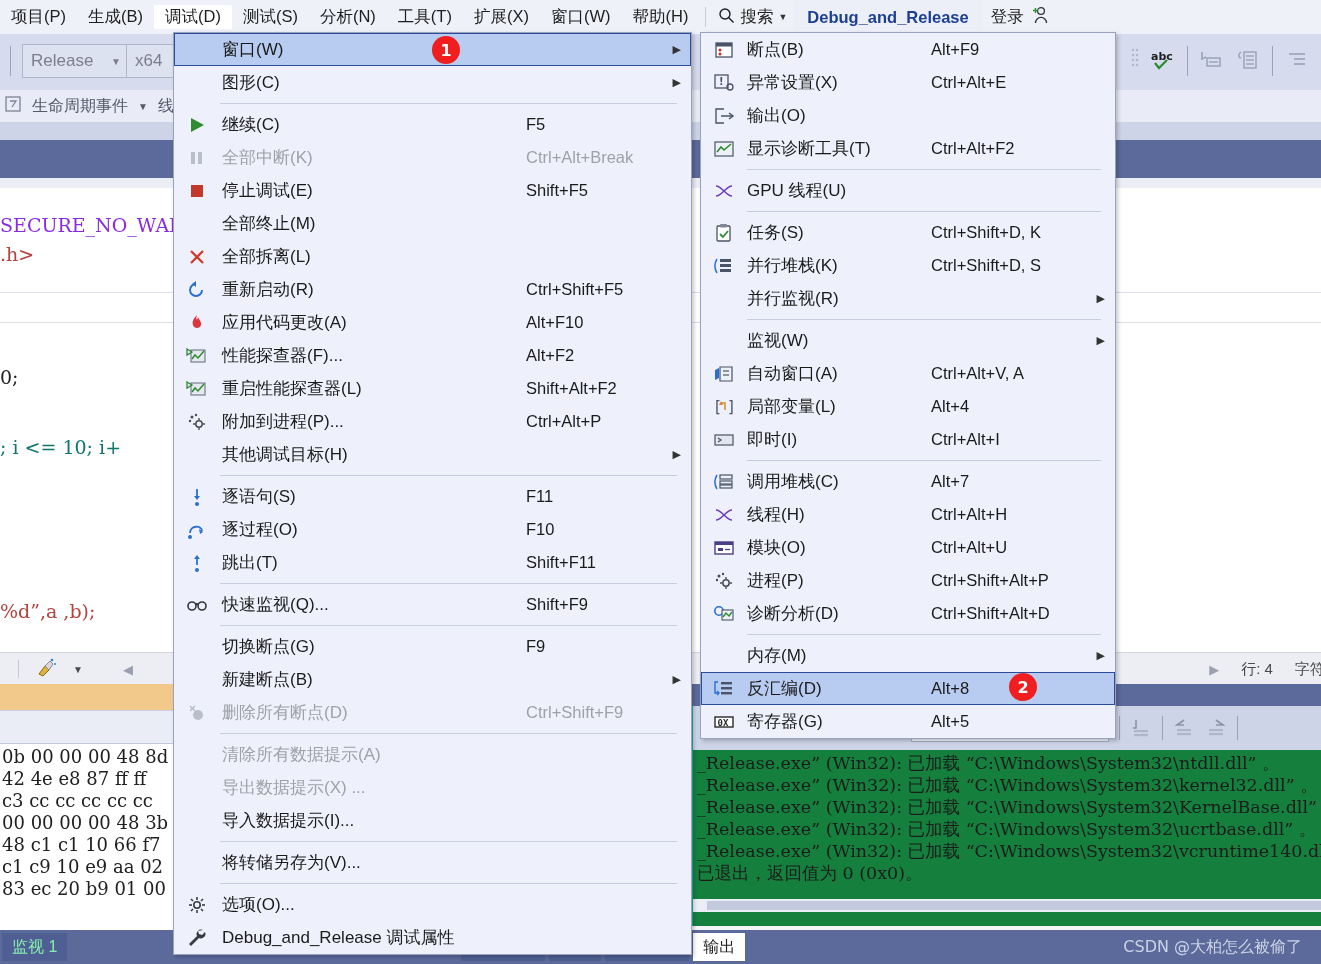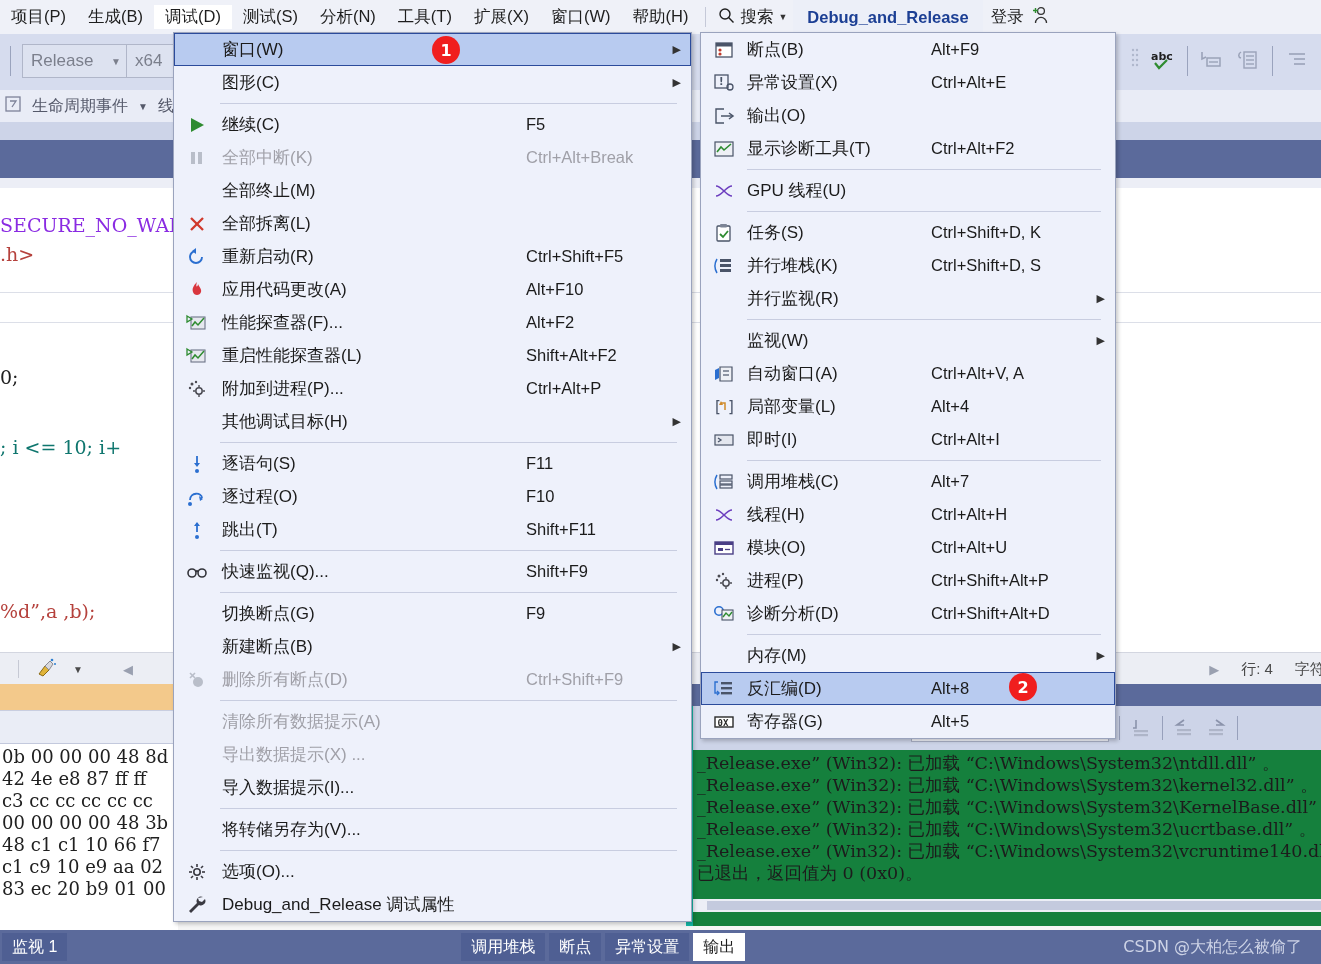--- a/index.html
+++ b/index.html
@@ -105,21 +105,21 @@
   }
   .out-scroll i{position:absolute;left:14px;top:2px;width:900px;max-width:905px;height:9px;background:#c4cade;display:block;}
 
   
   .tabbar{
     position:absolute;left:0;top:930px;width:1321px;height:34px;background:#5b6a9b;
     display:flex;align-items:center;
   }
   .tab{
     height:28px;margin:0 2px;padding:0 10px;display:flex;align-items:center;
-    font-size:16px;color:#ffffff;background:#4f5f93;
+    font-size:16px;color:#86efac;background:#4f5f93;
   }
   .tab.sel{background:#ffffff;color:#1e1e1e;}
   .tab.left{background:#4f5f93;}
   .watermark{
     margin-left:auto;padding-right:19px;color:#cdd3e6;font-size:16px;
     font-family:"DejaVu Sans","Liberation Sans",sans-serif;
     text-align:right;
   }
 
   
@@ -407,20 +407,29 @@
         <span class="ic">
           <svg width="22" height="20" viewBox="0 0 22 20">
             <rect x="5" y="4" width="4" height="12" fill="#b9bec9"></rect>
             <rect x="12" y="4" width="4" height="12" fill="#b9bec9"></rect>
           </svg>
         </span>
         <span class="lbl">全部中断(K)</span>
         <span class="key">Ctrl+Alt+Break</span>
       </div>
       <div class="mi">
+        <span class="ic">
+          <svg width="22" height="20" viewBox="0 0 22 20">
+            <rect x="5" y="4" width="12" height="12" fill="#c0392b"></rect>
+          </svg>
+        </span>
+        <span class="lbl">停止调试(E)</span>
+        <span class="key">Shift+F5</span>
+      </div>
+      <div class="mi">
         <span class="ic"></span>
         <span class="lbl">全部终止(M)</span>
       </div>
       <div class="mi">
         <span class="ic">
           <svg width="22" height="20" viewBox="0 0 22 20">
             <line x1="5" y1="4" x2="17" y2="16" stroke="#d0392b" stroke-width="2.3"></line>
             <line x1="17" y1="4" x2="5" y2="16" stroke="#d0392b" stroke-width="2.3"></line>
           </svg>
         </span>

